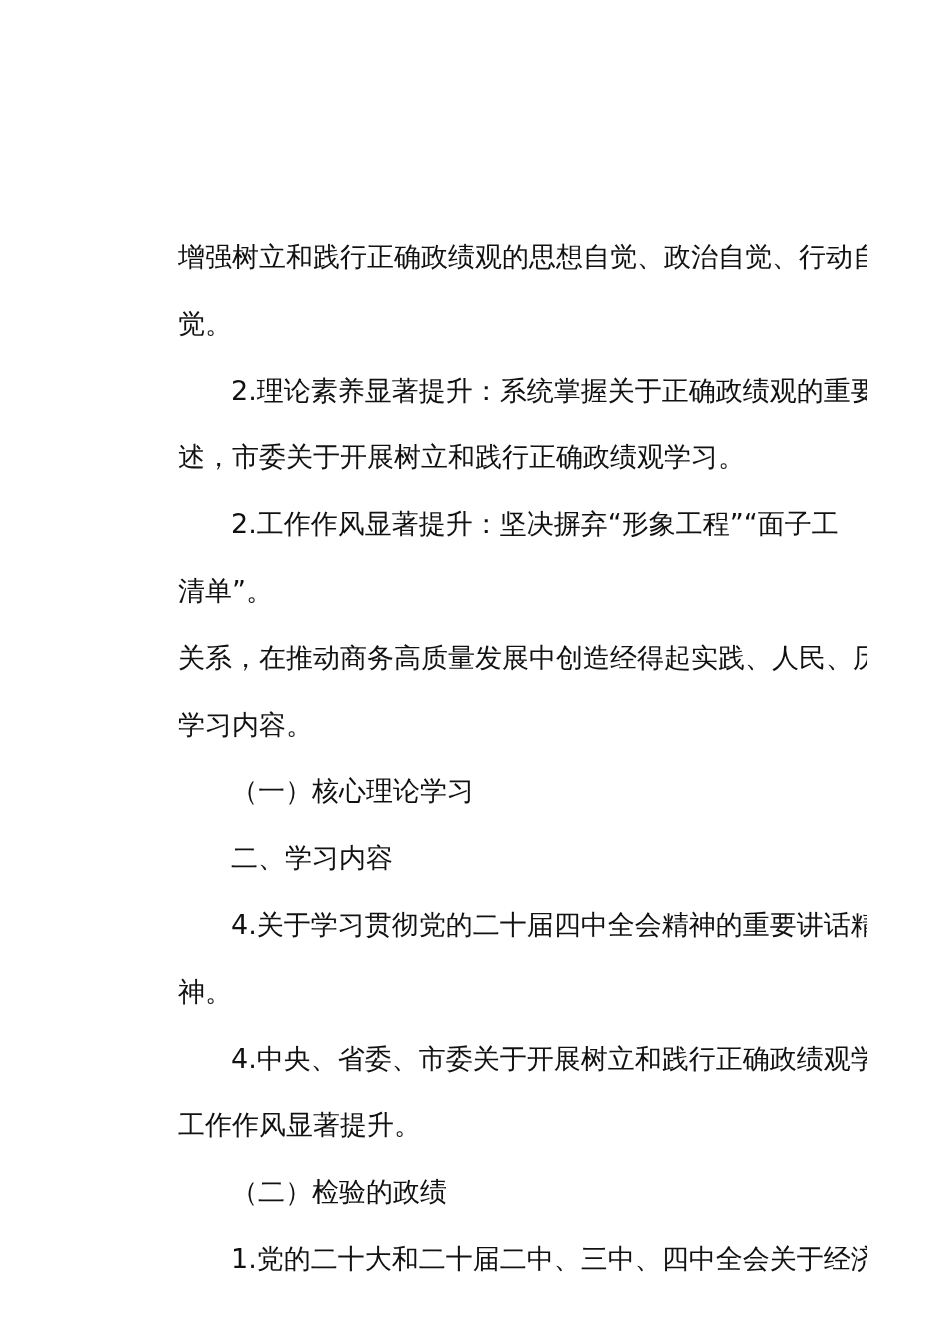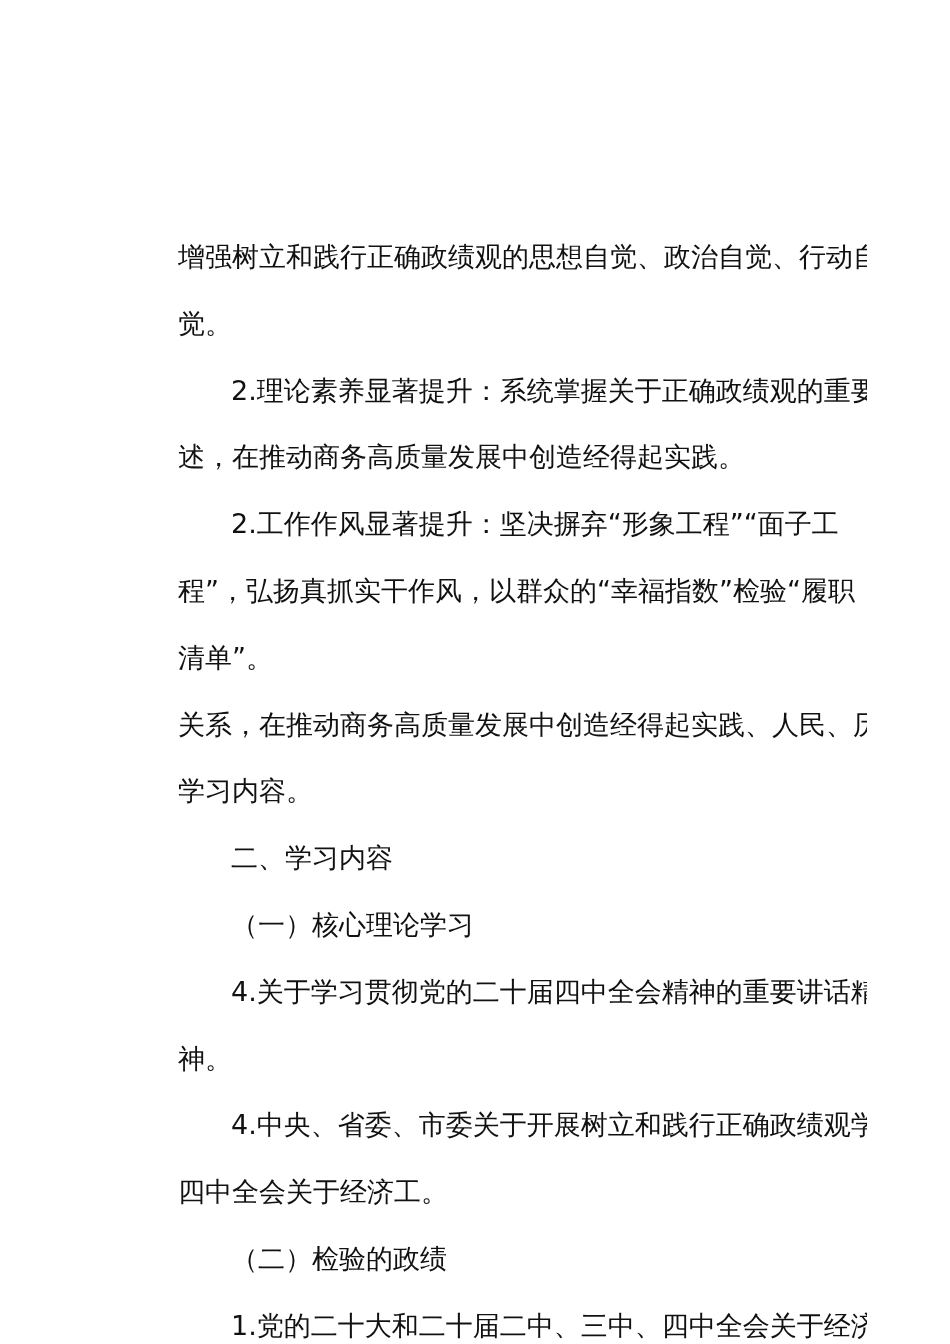--- a/index.html
+++ b/index.html
@@ -38,28 +38,27 @@
   }
 </style>
 </head>
 <body style="background: rgb(255, 255, 255);">
 
 <div class="page">
   <div class="doc-content" id="doc-content" style="color: rgb(17, 17, 17);">
       <div class="line">增强树立和践行正确政绩观的思想自觉、政治自觉、行动自</div>
       <div class="line">觉。</div>
       <div class="line indent">2.理论素养显著提升：系统掌握关于正确政绩观的重要论</div>
-      <div class="line">述，在推动商务高质量发展中创造经得起实践。</div>
+      <div class="line">述，市委关于开展树立和践行正确政绩观学习。</div>
       <div class="line indent">2.工作作风显著提升：坚决摒弃“形象工程”“面子工</div>
-      <div class="line">程”，弘扬真抓实干作风，以群众的“幸福指数”检验“履职</div>
       <div class="line">清单”。</div>
       <div class="line">关系，在推动商务高质量发展中创造经得起实践、人民、历史</div>
       <div class="line">学习内容。</div>
+      <div class="line indent">（一）核心理论学习</div>
       <div class="line indent">二、学习内容</div>
-      <div class="line indent">（一）核心理论学习</div>
       <div class="line indent">4.关于学习贯彻党的二十届四中全会精神的重要讲话精</div>
       <div class="line">神。</div>
       <div class="line indent">4.中央、省委、市委关于开展树立和践行正确政绩观学习</div>
-      <div class="line">四中全会关于经济工。</div>
+      <div class="line">工作作风显著提升。</div>
       <div class="line indent">（二）检验的政绩</div>
       <div class="line indent">1.党的二十大和二十届二中、三中、四中全会关于经济工</div>
     </div>
 </div>
 
 </body></html>

